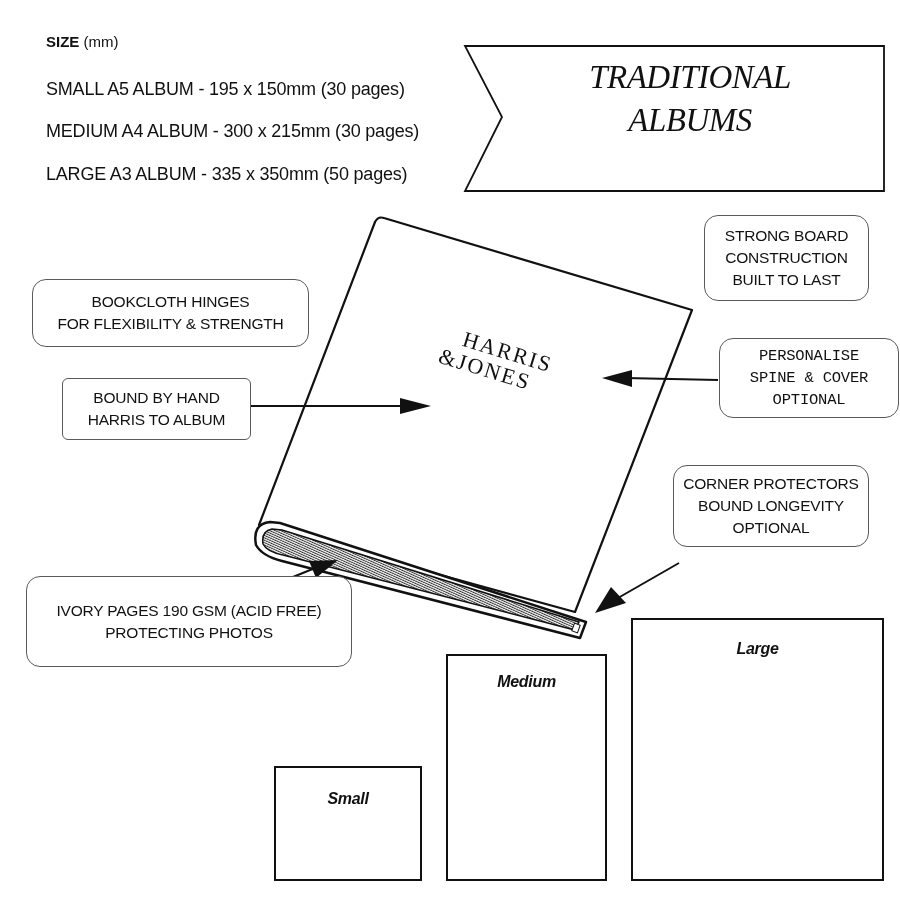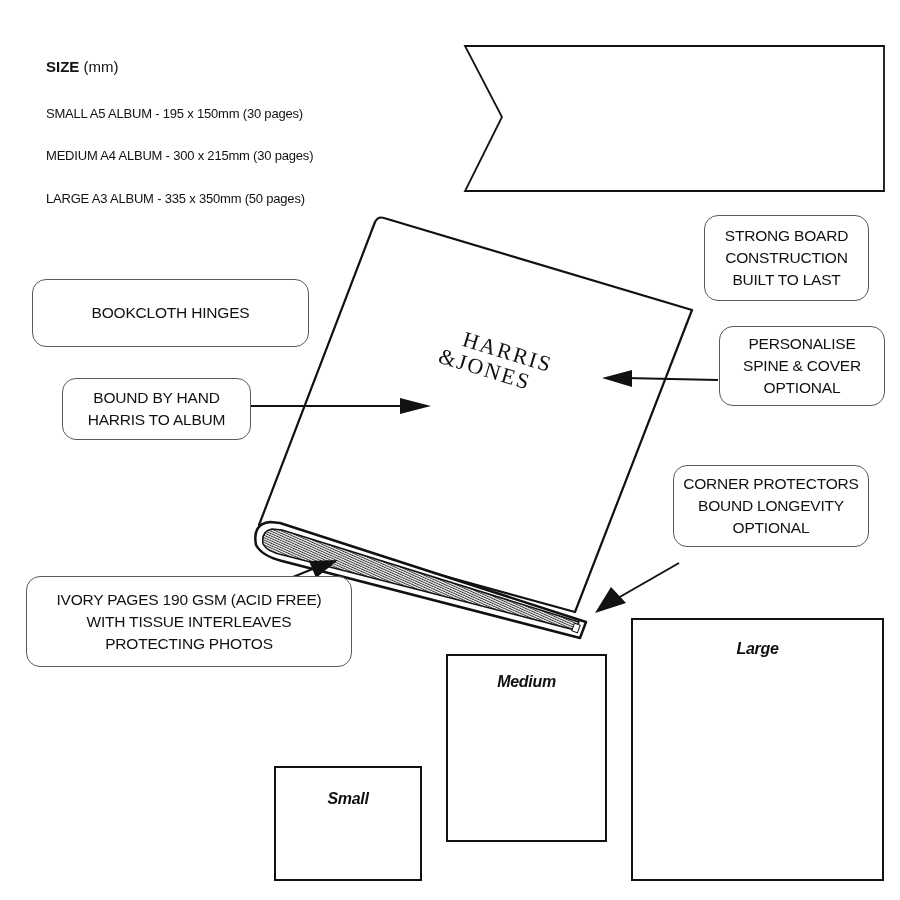--- a/index.html
+++ b/index.html
@@ -1,22 +1,22 @@
 <!DOCTYPE html>
 <html><head>
   <meta charset="utf-8">
   <style>
     * { box-sizing: border-box; margin: 0; padding: 0; }
     html, body { width: 900px; height: 900px; background: #ffffff; overflow: hidden; }
     body { position: relative; font-family: "Liberation Sans", "DejaVu Sans", sans-serif; color: #111111; }
 
-    .size-block { position: absolute; left: 46px; top: 57px; }
+    .size-block { position: absolute; left: 46px; top: 32px; }
     .size-heading { font-size: 15px; font-weight: bold; line-height: 20px; }
     .size-heading .unit { font-weight: normal; }
-    .size-line { position: absolute; left: 0; white-space: nowrap; font-size: 13px; line-height: 18px; letter-spacing: -0.2px; }
+    .size-line { position: absolute; left: 0; white-space: nowrap; font-size: 18px; line-height: 18px; letter-spacing: -0.2px; }
 
     .banner-text {
       position: absolute; left: 530px; top: 56px; width: 320px;
       text-align: center; font-family: "Liberation Serif", "DejaVu Serif", serif;
       font-style: italic; font-size: 33px; line-height: 43px; letter-spacing: -0.5px;
     }
 
     .callout {
       position: absolute; border: 1.3px solid #5a5a5a; border-radius: 14px; background: #ffffff;
       display: flex; flex-direction: column; align-items: center; justify-content: center;
@@ -76,63 +76,65 @@
   <div class="size-heading">
     <span>SIZE</span>
     <span class="unit">(mm)</span>
   </div>
   <div class="size-line" style="top:48px">SMALL A5 ALBUM - 195 x 150mm (30 pages)</div>
   <div class="size-line" style="top:90px">MEDIUM A4 ALBUM - 300 x 215mm (30 pages)</div>
   <div class="size-line" style="top:133px">LARGE A3 ALBUM - 335 x 350mm (50 pages)</div>
 </div>
 
 <div class="banner-text">
+  <div>TRADITIONAL</div>
+  <div>ALBUMS</div>
 </div>
 
 <div class="book-title">
   <span class="l1">HARRIS</span>
   <span>&amp;JONES</span>
 </div>
 
 <div class="callout" style="left:32px; top:279px; width:277px; height:68px;">
   <span>BOOKCLOTH HINGES</span>
+  <span>FOR FLEXIBILITY &amp; STRENGTH</span>
 </div>
 
-<div class="callout" style="left:62px; top:378px; width:189px; height:62px;">
+<div class="callout" style="left:62px; top:378px; width:189px; height:62px;border-radius:6px;">
   <span>BOUND BY HAND</span>
   <span>HARRIS TO ALBUM</span>
 </div>
 
 <div class="callout" style="left:704px; top:215px; width:165px; height:86px;">
   <span>STRONG BOARD</span>
   <span>CONSTRUCTION</span>
   <span>BUILT TO LAST</span>
 </div>
 
-<div class="callout" style="left:719px; top:326px; width:166px; height:80px;">
+<div class="callout" style="left:719px; top:338px; width:180px; height:80px;font-family:Liberation Mono, monospace;">
   <span>PERSONALISE</span>
   <span>SPINE &amp; COVER</span>
   <span>OPTIONAL</span>
 </div>
 
 <div class="callout" style="left:673px; top:465px; width:196px; height:82px;text-align:center;">
   <span>CORNER PROTECTORS</span>
   <span>BOUND LONGEVITY</span>
   <span>OPTIONAL</span>
 </div>
 
 <div class="callout" style="left:26px; top:576px; width:326px; height:91px;">
   <span>IVORY PAGES 190 GSM (ACID FREE)</span>
-  <span>WITH TISSUE INTERLEAVES</span>
   <span>PROTECTING PHOTOS</span>
 </div>
 
 <div class="size-box" style="left:274px; top:766px; width:148px; height:115px;">
   <div class="size-box-label" style="top:22px;">Small</div>
 </div>
 
-<div class="size-box" style="left:446px; top:654px; width:161px; height:188px;">
+<div class="size-box" style="left:446px; top:654px; width:161px; height:227px;">
   <div class="size-box-label" style="top:17px;">Medium</div>
 </div>
 
 <div class="size-box" style="left:631px; top:618px; width:253px; height:263px;">
   <div class="size-box-label" style="top:20px;">Large</div>
 </div>
 
 </body></html>

